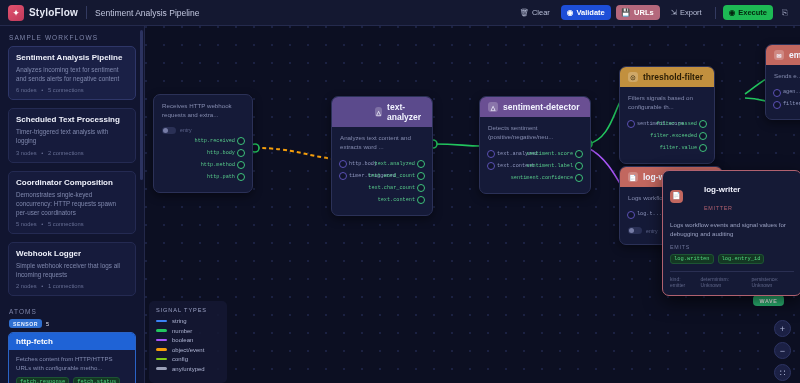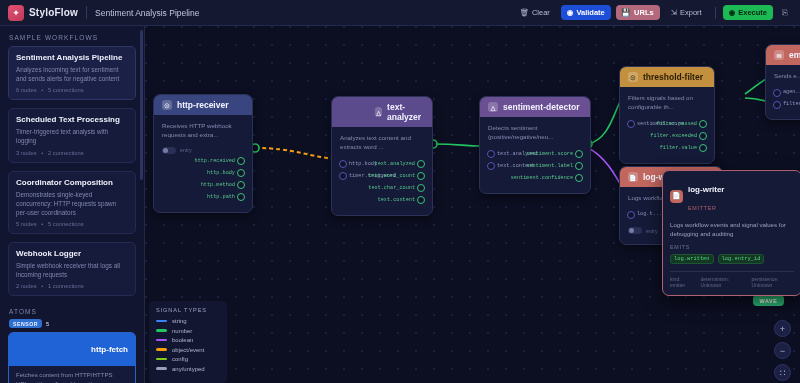--- a/index.html
+++ b/index.html
@@ -66,21 +66,21 @@
   .kind-badge {
     font-size: 5.2px; font-weight: bold; letter-spacing: .5px;
     background: #2f6fd0; color: #eaf2ff; border-radius: 3px; padding: 1.5px 4px;
   }
   .kind-count { font-size: 5.5px; color: #5e6severe; }
   .atom-card {
     margin: 0 8px 6px 8px; border-radius: 5px; overflow: hidden;
     border: 1px solid #2a63c6; background: #151a3b; cursor: pointer;
   }
   .atom-card-head {
-    background: #1f63d6; padding: 12px 7px; font-size: 8px; font-weight: bold; color: #fff; text-align: right;
+    background: #1f63d6; padding: 4px 7px; font-size: 8px; font-weight: bold; color: #fff;
   }
   .atom-card-body { padding: 5px 7px 6px 7px; }
   .atom-desc { font-size: 6.1px; color: #858db2; line-height: 1.45; margin-bottom: 4px; }
   .atom-tags { display: flex; gap: 4px; flex-wrap: wrap; }
   .tag-green {
     font-size: 5.4px; font-family: "Liberation Mono", monospace;
     background: #143823; color: #4fd47e; border: 1px solid #1d5434;
     border-radius: 3px; padding: 1px 3px;
   }
   .side-scrollbar {
@@ -146,21 +146,21 @@
   }
   .toggle-row { display:flex; align-items:center; gap:4px; margin-bottom: 2px; }
   .toggle-lbl { font-size: 5.2px; color: #5d648c; }
 
   
   .tooltip-card {
     position: absolute; width: 140px; border-radius: 7px;
     background: #151a36; border: 1px solid #b0616f;
     box-shadow: 0 6px 18px rgba(0,0,0,.6); z-index: 30; padding: 7px;
   }
-  .tt-head { display: flex; align-items: center; gap: 5px; margin-bottom: 6px; }
+  .tt-head { display: flex; align-items: center; gap: 21px; margin-bottom: 6px; }
   .tt-ico {
     width: 13px; height: 13px; border-radius: 4px; background: #c2675f;
     display:flex; align-items:center; justify-content:center; font-size: 7px;
   }
   .tt-title { font-size: 8px; font-weight: bold; color: #f3f4ff; line-height: 1.15; }
   .tt-sub { font-size: 5.4px; letter-spacing: .7px; color: #b0616f; }
   .tt-desc { font-size: 6.1px; color: #9aa1c2; line-height: 1.5; margin-bottom: 6px; }
   .tt-sec { font-size: 5.3px; letter-spacing: .8px; color: #6e7599; margin-bottom: 4px; }
   .tt-tags { display:flex; gap: 4px; margin-bottom: 7px; }
   .tt-foot {
@@ -315,24 +315,20 @@
       <path d="M443,118 C470,112 470,70 483,68" stroke="#22c55e" stroke-width="1.6" fill="none"></path>
       <path d="M443,122 C470,135 480,175 492,182" stroke="#a855f7" stroke-width="1.6" fill="none"></path>
       <path d="M600,72 C616,72 620,76 632,78" stroke="#22c55e" stroke-width="1.6" fill="none"></path>
       <path d="M600,68 C612,60 618,52 631,50" stroke="#22c55e" stroke-width="1.6" fill="none"></path>
       <circle cx="110" cy="122" r="4" fill="#0c0f22" stroke="#22c55e" stroke-width="1.6"></circle>
       <circle cx="288" cy="118" r="4" fill="#0c0f22" stroke="#22c55e" stroke-width="1.6"></circle>
       <circle cx="443" cy="118" r="4" fill="#0c0f22" stroke="#22c55e" stroke-width="1.6"></circle>
     </svg>
 
     <div class="node" style="left:8px; top:68px; width:100px;">
-      <div class="node-head head-blue">
-        <span class="nico">☉</span>
-        <span>http-receiver</span>
-      </div>
       <div class="node-body">
         <div class="node-desc">Receives HTTP webhook requests and extra...</div>
         <div class="toggle-row">
           <span class="node-toggle"></span>
           <span class="toggle-lbl">entry</span>
         </div>
         <div class="port-row port-out">
           <span class="port-label">http.received</span>
           <span class="port-dot"></span>
         </div>

